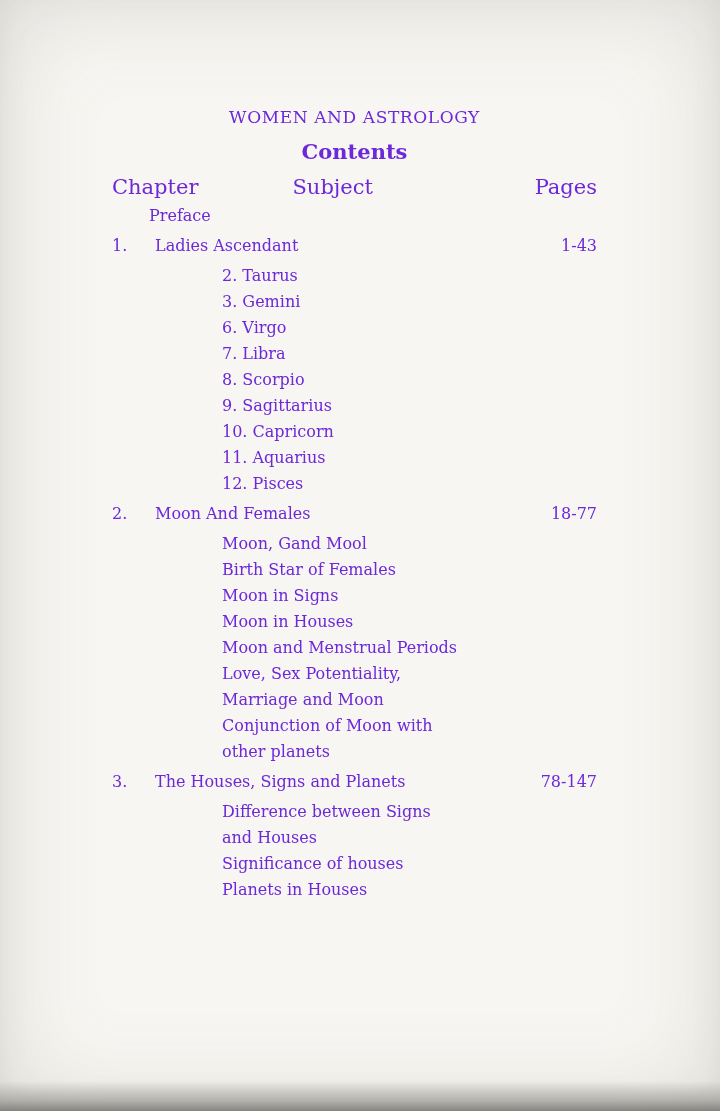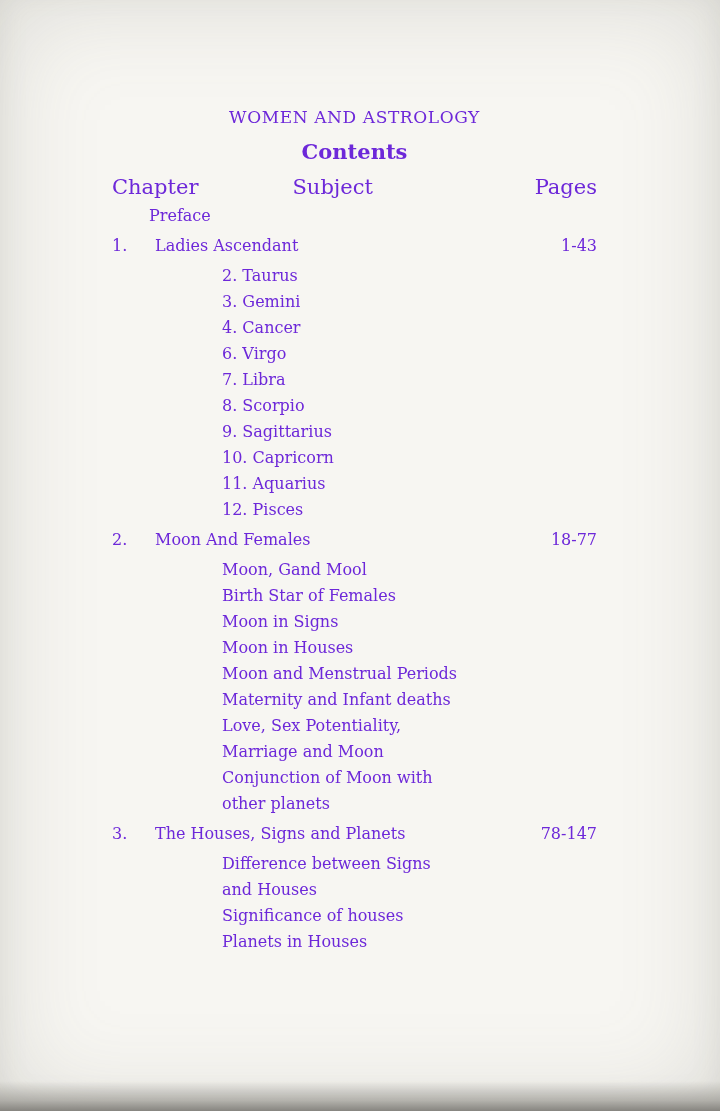--- a/index.html
+++ b/index.html
@@ -75,42 +75,40 @@
     <div class="preface-row">Preface</div>
 
     <div class="entry-row">
       <span class="entry-num">1.</span>
       <span class="entry-title">Ladies Ascendant</span>
       <span class="entry-pages">1-43</span>
     </div>
     <div class="subitems">
       <div class="subitem">2. Taurus</div>
       <div class="subitem">3. Gemini</div>
-      <div class="subitem">4. Cancer</div>
       <div class="subitem">6. Virgo</div>
       <div class="subitem">7. Libra</div>
       <div class="subitem">8. Scorpio</div>
       <div class="subitem">9. Sagittarius</div>
       <div class="subitem">10. Capricorn</div>
       <div class="subitem">11. Aquarius</div>
       <div class="subitem">12. Pisces</div>
     </div>
 
     <div class="entry-row">
       <span class="entry-num">2.</span>
       <span class="entry-title">Moon And Females</span>
       <span class="entry-pages">18-77</span>
     </div>
     <div class="subitems">
       <div class="subitem">Moon, Gand Mool</div>
       <div class="subitem">Birth Star of Females</div>
       <div class="subitem">Moon in Signs</div>
       <div class="subitem">Moon in Houses</div>
       <div class="subitem">Moon and Menstrual Periods</div>
-      <div class="subitem">Maternity and Infant deaths</div>
       <div class="subitem">Love, Sex Potentiality,</div>
       <div class="subitem">Marriage and Moon</div>
       <div class="subitem">Conjunction of Moon with</div>
       <div class="subitem">other planets</div>
     </div>
 
     <div class="entry-row">
       <span class="entry-num">3.</span>
       <span class="entry-title">The Houses, Signs and Planets</span>
       <span class="entry-pages">78-147</span>

